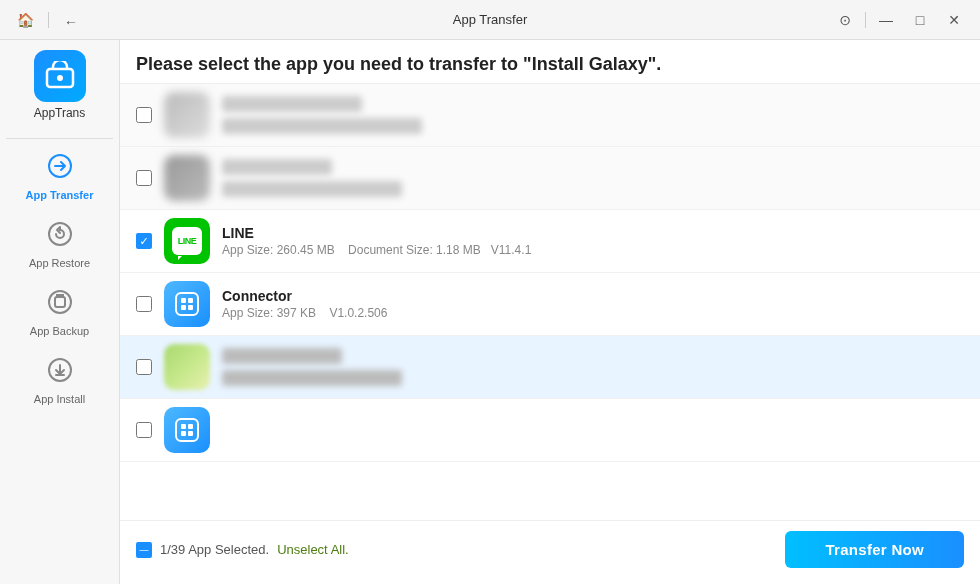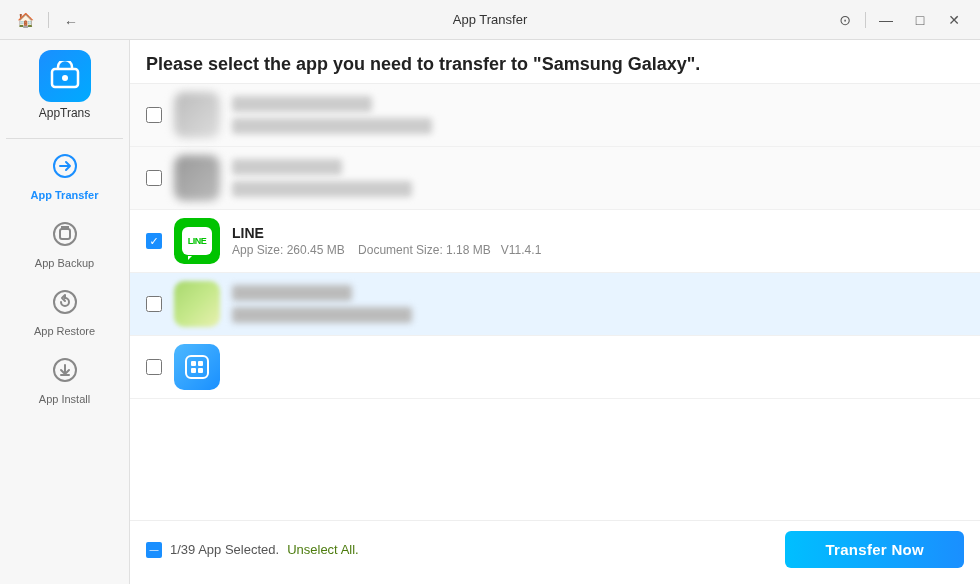--- a/index.html
+++ b/index.html
@@ -15,21 +15,21 @@
     .title-bar-center { font-size: 13px; color: #333; font-weight: 500; position: absolute; left: 50%; transform: translateX(-50%); }
     .title-bar-right { display: flex; align-items: center; gap: 6px; }
     .tb-btn { width: 28px; height: 28px; border-radius: 4px; display: flex; align-items: center; justify-content: center; cursor: pointer; font-size: 14px; color: #555; border: none; background: transparent; }
     .tb-sep { width: 1px; height: 16px; background: #ccc; }
 
     
     .main-layout { display: flex; flex: 1; overflow: hidden; }
 
     
     .sidebar {
-      width: 130px; background: #f7f7f7; border-right: 1px solid #e0e0e0;
+      width: 120px; background: #f7f7f7; border-right: 1px solid #e0e0e0;
       display: flex; flex-direction: column; align-items: center; padding: 10px 0;
       flex-shrink: 0;
     }
     .sidebar-logo { display: flex; flex-direction: column; align-items: center; margin-bottom: 14px; }
     .logo-icon {
       width: 52px; height: 52px; background: linear-gradient(135deg, #1a8fff, #0af);
       border-radius: 12px; display: flex; align-items: center; justify-content: center;
       font-size: 28px; color: white; margin-bottom: 4px;
     }
     .logo-text { font-size: 12px; color: #333; font-weight: 500; }
@@ -171,53 +171,53 @@
           <path d="M8 13h10M14 9l4 4-4 4" stroke="#1a8fff" stroke-width="2" stroke-linecap="round" stroke-linejoin="round"></path>
         </svg>
       </div>
       <span class="sidebar-item-label">App Transfer</span>
     </div>
 
     <div class="sidebar-item">
       <div class="sidebar-item-icon">
         <svg width="26" height="26" viewBox="0 0 26 26" fill="none">
           <circle cx="13" cy="13" r="11" stroke="#888" stroke-width="2" fill="none"></circle>
-          <rect x="8" y="8" width="10" height="10" rx="2" stroke="#888" stroke-width="2" fill="none"></rect>
-          <path d="M10 8V6h6v2" stroke="#888" stroke-width="2" stroke-linecap="round"></path>
-        </svg>
-      </div>
-      <span class="sidebar-item-label">App Backup</span>
+          <path d="M9 13a4 4 0 1 0 4-4" stroke="#888" stroke-width="2" stroke-linecap="round"></path>
+          <path d="M13 9V6l-3 3 3 3" stroke="#888" stroke-width="2" stroke-linecap="round" stroke-linejoin="round"></path>
+        </svg>
+      </div>
+      <span class="sidebar-item-label">App Restore</span>
     </div>
 
     <div class="sidebar-item">
       <div class="sidebar-item-icon">
         <svg width="26" height="26" viewBox="0 0 26 26" fill="none">
           <circle cx="13" cy="13" r="11" stroke="#888" stroke-width="2" fill="none"></circle>
-          <path d="M9 13a4 4 0 1 0 4-4" stroke="#888" stroke-width="2" stroke-linecap="round"></path>
-          <path d="M13 9V6l-3 3 3 3" stroke="#888" stroke-width="2" stroke-linecap="round" stroke-linejoin="round"></path>
-        </svg>
-      </div>
-      <span class="sidebar-item-label">App Restore</span>
+          <rect x="8" y="8" width="10" height="10" rx="2" stroke="#888" stroke-width="2" fill="none"></rect>
+          <path d="M10 8V6h6v2" stroke="#888" stroke-width="2" stroke-linecap="round"></path>
+        </svg>
+      </div>
+      <span class="sidebar-item-label">App Backup</span>
     </div>
 
     <div class="sidebar-item">
       <div class="sidebar-item-icon">
         <svg width="26" height="26" viewBox="0 0 26 26" fill="none">
           <circle cx="13" cy="13" r="11" stroke="#888" stroke-width="2" fill="none"></circle>
           <path d="M13 8v8M9 13l4 4 4-4" stroke="#888" stroke-width="2" stroke-linecap="round" stroke-linejoin="round"></path>
           <path d="M9 18h8" stroke="#888" stroke-width="2" stroke-linecap="round"></path>
         </svg>
       </div>
       <span class="sidebar-item-label">App Install</span>
     </div>
   </div>
 
   <div class="content">
     <div class="content-header">
-      <div class="content-title">Please select the app you need to transfer to "Samsung Galaxy".</div>
+      <div class="content-title">Please select the app you need to transfer to "Install Galaxy".</div>
     </div>
 
     <div class="app-list">
 
       <div class="app-row blurred-row">
         <input type="checkbox" class="app-checkbox" style="">
         <div class="blurred-icon"></div>
         <div class="app-info">
           <span class="blurred-text-bar" style="width:140px;"></span>
           <span class="blurred-text-bar" style="width:200px; margin-top:4px;"></span>
@@ -240,45 +240,64 @@
             <span class="line-text">LINE</span>
           </div>
         </div>
         <div class="app-info">
           <span class="app-name">LINE</span>
           <span class="app-meta">
             <span>App Size:  260.45 MB</span>&nbsp;&nbsp;&nbsp;
             <span>Document Size:  1.18 MB</span>&nbsp;&nbsp;
             <span>V11.4.1</span>
           </span>
-        </div>
-      </div>
-
-
-      <div class="app-row highlighted">
-        <input type="checkbox" class="app-checkbox" style="">
-        <div class="blurred-icon-green"></div>
-        <div class="app-info">
-          <span class="blurred-text-bar" style="width:120px; background: #bbb;"></span>
-          <span class="blurred-text-bar" style="width:180px; margin-top:4px; background: #bbb;"></span>
         </div>
       </div>
 
       <div class="app-row">
         <input type="checkbox" class="app-checkbox" style="">
         <div class="connector-icon">
           <svg width="28" height="28" viewBox="0 0 28 28" fill="none">
             <rect x="3" y="3" width="22" height="22" rx="5" fill="none" stroke="white" stroke-width="2"></rect>
             <rect x="8" y="8" width="5" height="5" rx="1" fill="white"></rect>
             <rect x="15" y="8" width="5" height="5" rx="1" fill="white"></rect>
             <rect x="8" y="15" width="5" height="5" rx="1" fill="white"></rect>
             <rect x="15" y="15" width="5" height="5" rx="1" fill="white"></rect>
           </svg>
         </div>
         <div class="app-info">
+          <span class="app-name">Connector</span>
+          <span class="app-meta">
+            <span>App Size:  397 KB</span>&nbsp;&nbsp;&nbsp;
+            <span>V1.0.2.506</span>
+          </span>
+        </div>
+      </div>
+
+      <div class="app-row highlighted">
+        <input type="checkbox" class="app-checkbox" style="">
+        <div class="blurred-icon-green"></div>
+        <div class="app-info">
+          <span class="blurred-text-bar" style="width:120px; background: #bbb;"></span>
+          <span class="blurred-text-bar" style="width:180px; margin-top:4px; background: #bbb;"></span>
+        </div>
+      </div>
+
+      <div class="app-row">
+        <input type="checkbox" class="app-checkbox" style="">
+        <div class="connector-icon">
+          <svg width="28" height="28" viewBox="0 0 28 28" fill="none">
+            <rect x="3" y="3" width="22" height="22" rx="5" fill="none" stroke="white" stroke-width="2"></rect>
+            <rect x="8" y="8" width="5" height="5" rx="1" fill="white"></rect>
+            <rect x="15" y="8" width="5" height="5" rx="1" fill="white"></rect>
+            <rect x="8" y="15" width="5" height="5" rx="1" fill="white"></rect>
+            <rect x="15" y="15" width="5" height="5" rx="1" fill="white"></rect>
+          </svg>
+        </div>
+        <div class="app-info">
         </div>
       </div>
 
     </div>
 
     <div class="content-footer">
       <div class="selection-info">
         <div class="checkbox-indeterminate"></div>
         <span>1/39 App Selected.</span>
         <a href="#" style="color:#4d7c0f; text-decoration:none; cursor:pointer;">Unselect All.</a>

